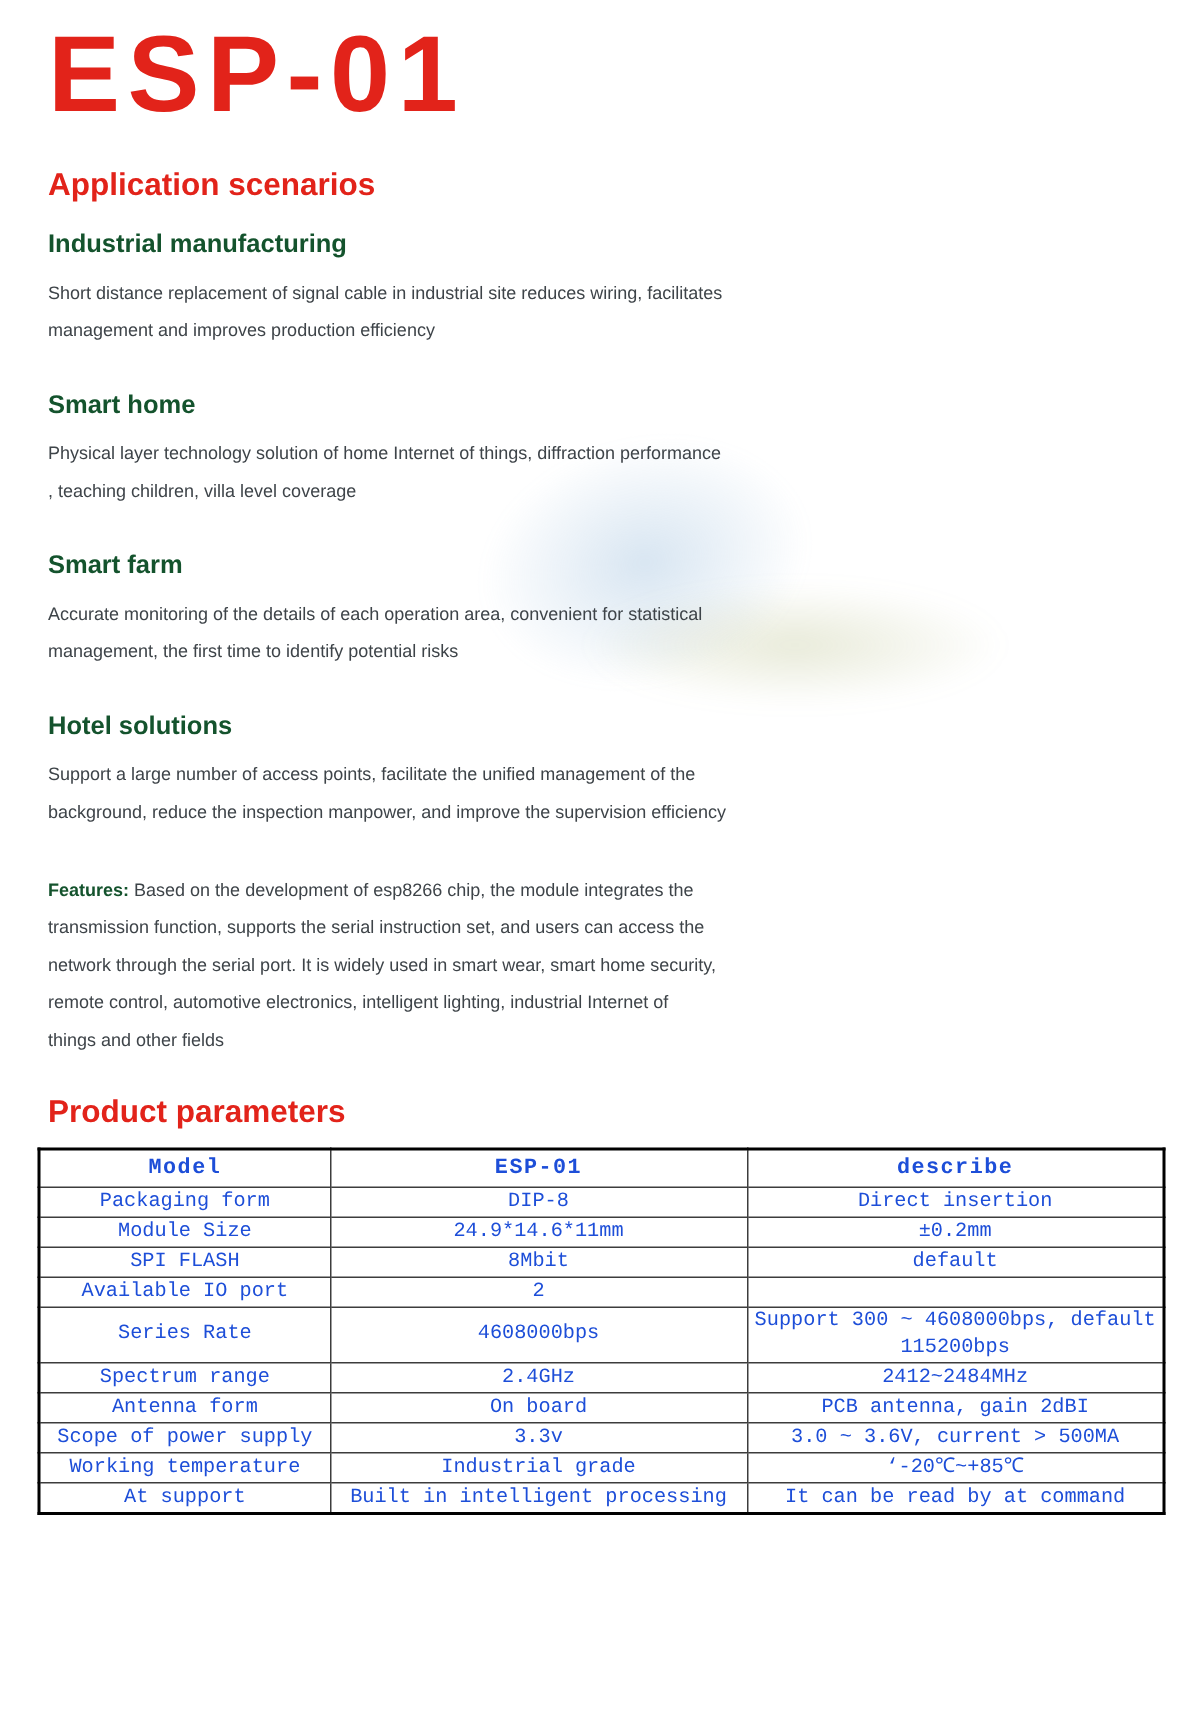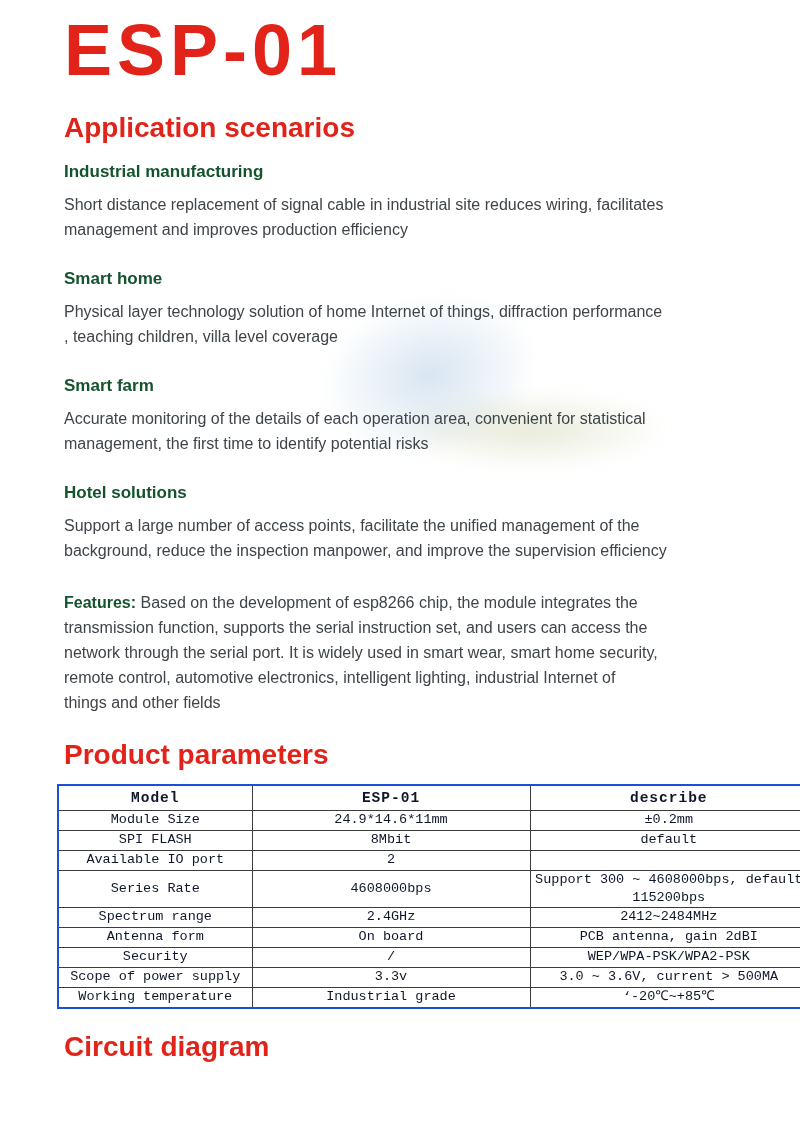--- a/index.html
+++ b/index.html
@@ -11,21 +11,20 @@
     width: 800px;
     height: 1145px;
     overflow: hidden;
     position: relative;
     font-family: "Liberation Sans", sans-serif;
     color: #3e4449;
   }
   .page {
     padding: 12px 20px 0 32px;
     position: relative;
-    margin-left: 32px;
   }
   
   .watermark { position: absolute; pointer-events: none; z-index: 0; }
   .wm-blue {
     left: 320px; top: 295px; width: 220px; height: 160px;
     background: radial-gradient(closest-side, rgba(125,170,210,0.30), rgba(125,170,210,0));
     filter: blur(5px);
     transform: rotate(-14deg);
   }
   .wm-olive {
@@ -38,36 +37,36 @@
   h1.page-title {
     margin: 0;
     font-size: 72px;
     line-height: 1.08;
     font-weight: bold;
     letter-spacing: 5px;
     color: #e2231a;
   }
   h2.red-heading {
     margin: 20px 0 0 0;
-    font-size: 28px;
+    font-size: 21px;
     line-height: 1.3;
     font-weight: bold;
     color: #e2231a;
   }
   h3.sub-heading {
     margin: 26px 0 0 0;
     font-size: 17px;
     line-height: 22px;
     font-weight: bold;
     color: #14532d;
   }
   h3.first-sub { margin-top: 15px; }
   p.body-text {
     margin: 9px 0 0 0;
-    font-size: 16px;
+    font-size: 12px;
     line-height: 25px;
     max-width: 745px;
     white-space: pre-line;
     color: #3e4449;
   }
   p.features {
     margin-top: 27px;
   }
   .features-label {
     font-weight: bold;
@@ -75,22 +74,22 @@
   }
   h2.product-heading { margin-top: 22px; margin-bottom: 10px; }
 
   table.params {
     border-collapse: collapse;
     table-layout: fixed;
     width: 750px;
     margin-left: -7px;
     font-family: "Liberation Mono", "DejaVu Sans Mono", monospace;
     font-size: 13.5px;
-    color: #0f172a;
-    border: 2px solid #1d4ed8;
+    color: #1d4ed8;
+    border: 2px solid #000000;
   }
   table.params col.c1 { width: 194px; }
   table.params col.c2 { width: 278px; }
   table.params col.c3 { width: 278px; }
   table.params th {
     border: 1px solid #3c3c3c;
     font-size: 14.5px;
     font-weight: bold;
     text-align: center;
     padding: 3px 3px;
@@ -152,20 +151,25 @@
       </colgroup>
       <thead>
         <tr>
           <th>Model</th>
           <th>ESP-01</th>
           <th>describe</th>
         </tr>
       </thead>
       <tbody>
           <tr>
+            <td>Packaging form</td>
+            <td>DIP-8</td>
+            <td>Direct insertion</td>
+          </tr>
+          <tr>
             <td>Module Size</td>
             <td>24.9*14.6*11mm</td>
             <td>±0.2mm</td>
           </tr>
           <tr>
             <td>SPI FLASH</td>
             <td>8Mbit</td>
             <td>default</td>
           </tr>
           <tr>
@@ -182,33 +186,32 @@
             <td>Spectrum range</td>
             <td>2.4GHz</td>
             <td>2412~2484MHz</td>
           </tr>
           <tr>
             <td>Antenna form</td>
             <td>On board</td>
             <td>PCB antenna, gain 2dBI</td>
           </tr>
           <tr>
-            <td>Security</td>
-            <td>/</td>
-            <td>WEP/WPA-PSK/WPA2-PSK</td>
-          </tr>
-          <tr>
             <td>Scope of power supply</td>
             <td>3.3v</td>
             <td>3.0 ~ 3.6V, current &gt; 500MA</td>
           </tr>
           <tr>
             <td>Working temperature</td>
             <td>Industrial grade</td>
             <td>‘-20℃~+85℃</td>
           </tr>
+          <tr>
+            <td>At support</td>
+            <td>Built in intelligent processing</td>
+            <td>It can be read by at command</td>
+          </tr>
         </tbody>
     </table>
 
-    <h2 class="red-heading circuit-heading">Circuit diagram</h2>
 
   </div>
 </div>
 
 </body></html>

